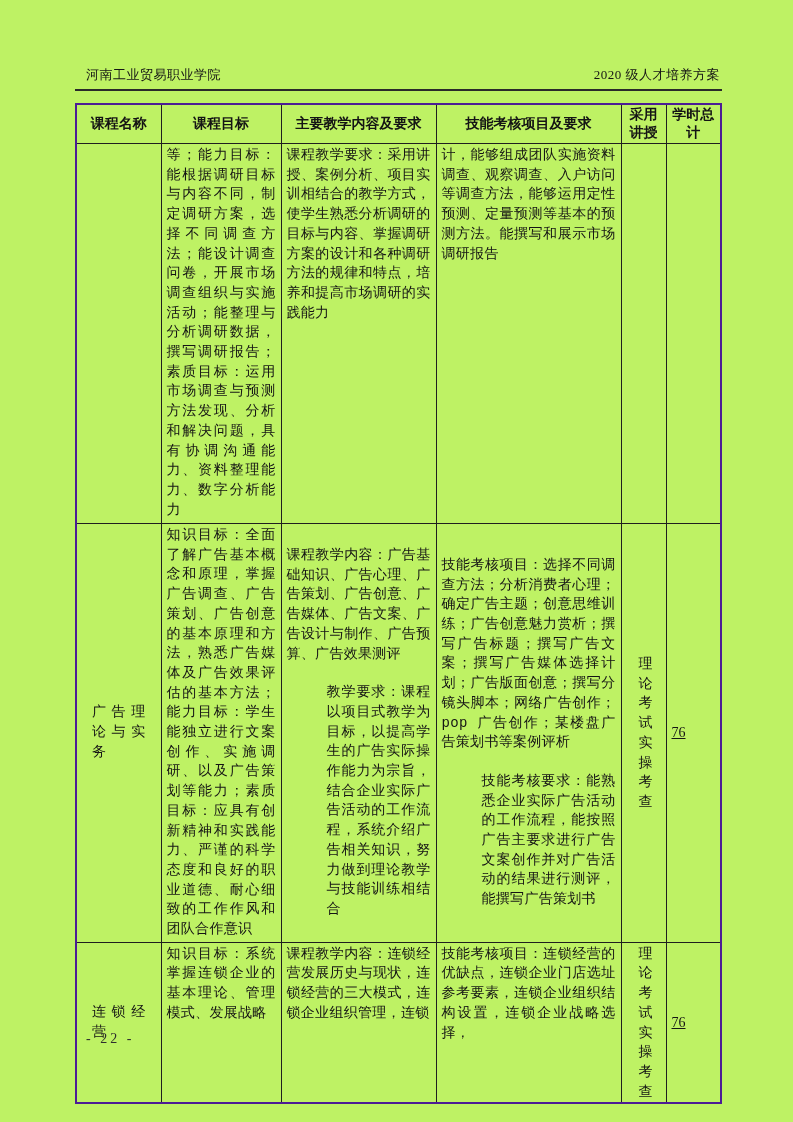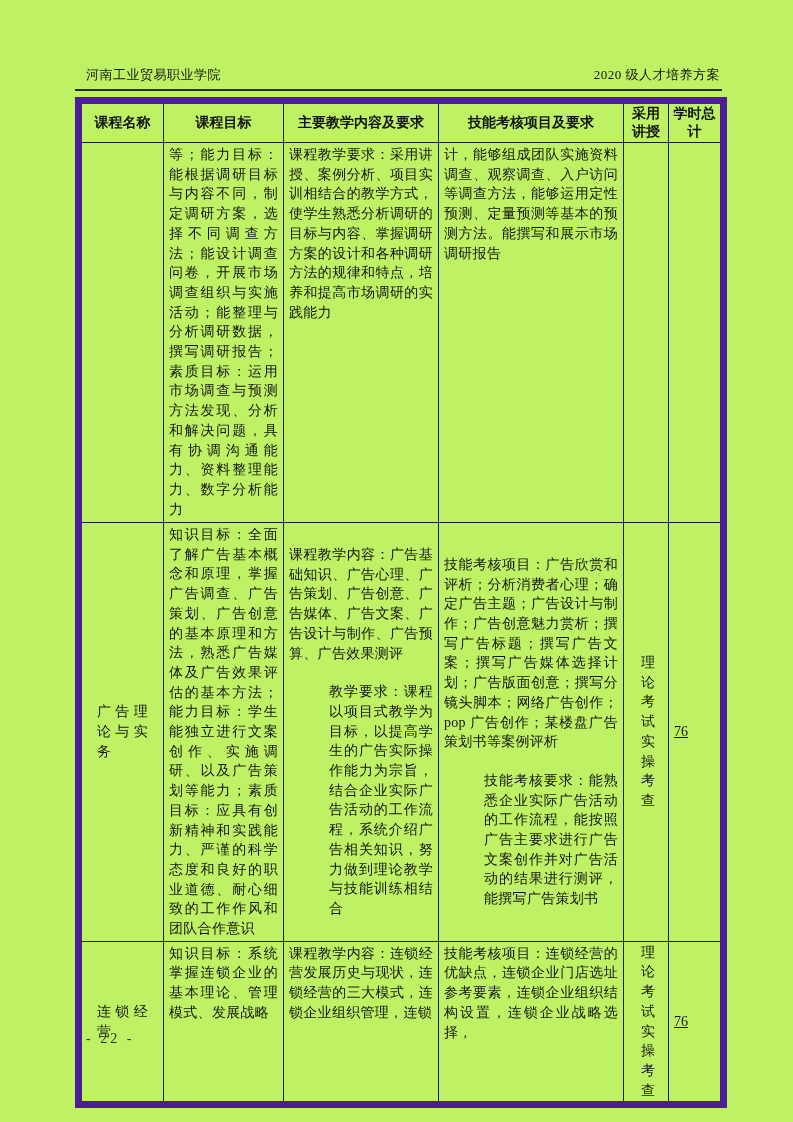--- a/index.html
+++ b/index.html
@@ -15,42 +15,43 @@
   .doc-header{
     position:absolute;left:86px;top:66px;width:634px;
     display:flex;justify-content:space-between;
     font-size:13px;letter-spacing:0.5px;
   }
   .header-rule{
     position:absolute;left:75px;top:89px;width:647px;height:0;
     border-top:2px solid #2a2a2a;
   }
   table.course-table{
-    position:absolute;left:75px;top:97px;width:645px;
+    position:absolute;left:75px;top:103px;width:645px;
     border-collapse:collapse;table-layout:fixed;
-    border:7px solid #4c1d95;
+    border:2px solid #4c1d95;
   }
   .course-table th,.course-table td{
     border:1px solid #1f1f1f;
     overflow:hidden;
   }
   .course-table th{
     font-weight:bold;font-size:14px;
     text-align:center;vertical-align:middle;
     padding:1px 2px;line-height:18px;
   }
   .course-table td{
     font-size:14px;line-height:19.7px;
     letter-spacing:0.3px;
     padding:2px 5px;
     vertical-align:top;
   }
   .just{
     text-align:justify;
     text-justify:inter-character;
+    font-family:Liberation Mono, monospace;
   }
   .course-table p{margin:0;}
   .course-table p + p{margin-top:19px;margin-left:40px;}
   td.c-name{
     vertical-align:middle;
     padding:2px 15px;
   }
   td.c-method{
     text-align:center;
     vertical-align:middle;
@@ -120,21 +121,21 @@
     <tr style="height:418px">
       <td class="c-name just">广告理论与实务</td>
       <td class="just">
         <p>知识目标：全面了解广告基本概念和原理，掌握广告调查、广告策划、广告创意的基本原理和方法，熟悉广告媒体及广告效果评估的基本方法；能力目标：学生能独立进行文案创作、实施调研、以及广告策划等能力；素质目标：应具有创新精神和实践能力、严谨的科学态度和良好的职业道德、耐心细致的工作作风和团队合作意识</p>
       </td>
       <td class="just v-mid">
         <p>课程教学内容：广告基础知识、广告心理、广告策划、广告创意、广告媒体、广告文案、广告设计与制作、广告预算、广告效果测评</p>
         <p>教学要求：课程以项目式教学为目标，以提高学生的广告实际操作能力为宗旨，结合企业实际广告活动的工作流程，系统介绍广告相关知识，努力做到理论教学与技能训练相结合</p>
       </td>
       <td class="just v-mid">
-        <p>技能考核项目：广告欣赏和评析；分析消费者心理；确定广告主题；广告设计与制作；广告创意魅力赏析；撰写广告标题；撰写广告文案；撰写广告媒体选择计划；广告版面创意；撰写分镜头脚本；网络广告创作；pop 广告创作；某楼盘广告策划书等案例评析</p>
+        <p>技能考核项目：选择不同调查方法；分析消费者心理；确定广告主题；创意思维训练；广告创意魅力赏析；撰写广告标题；撰写广告文案；撰写广告媒体选择计划；广告版面创意；撰写分镜头脚本；网络广告创作；pop 广告创作；某楼盘广告策划书等案例评析</p>
         <p>技能考核要求：能熟悉企业实际广告活动的工作流程，能按照广告主要求进行广告文案创作并对广告活动的结果进行测评，能撰写广告策划书</p>
       </td>
       <td class="c-method">理论考试实操考查</td>
       <td class="c-hours">76</td>
     </tr>
 
     <tr style="height:84px">
       <td class="c-name just">连锁经营</td>
       <td class="just">
         <p>知识目标：系统掌握连锁企业的基本理论、管理模式、发展战略</p>

